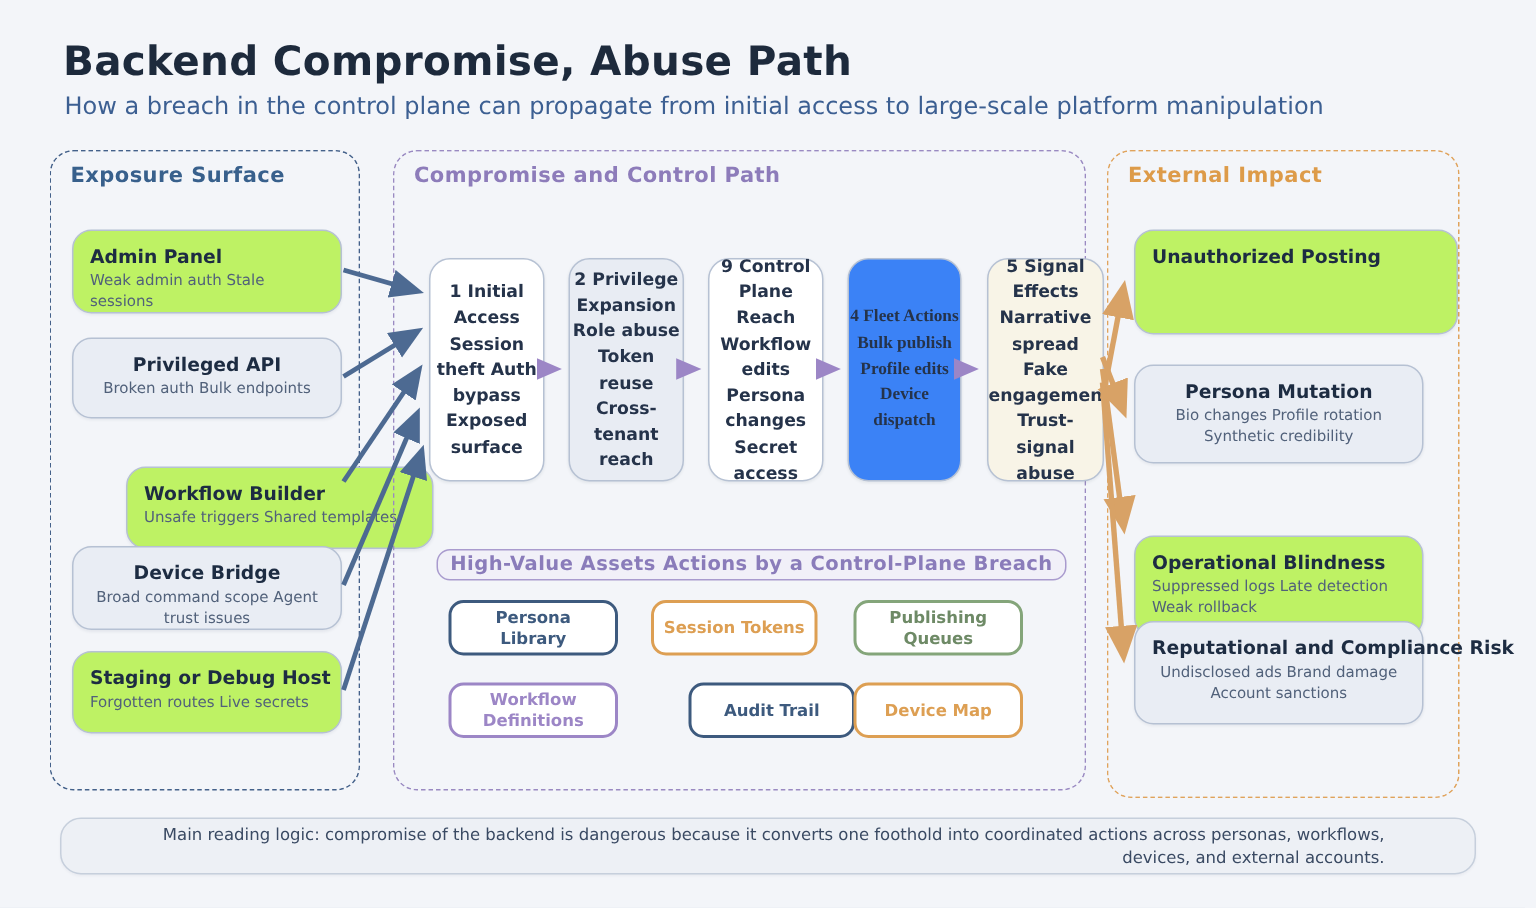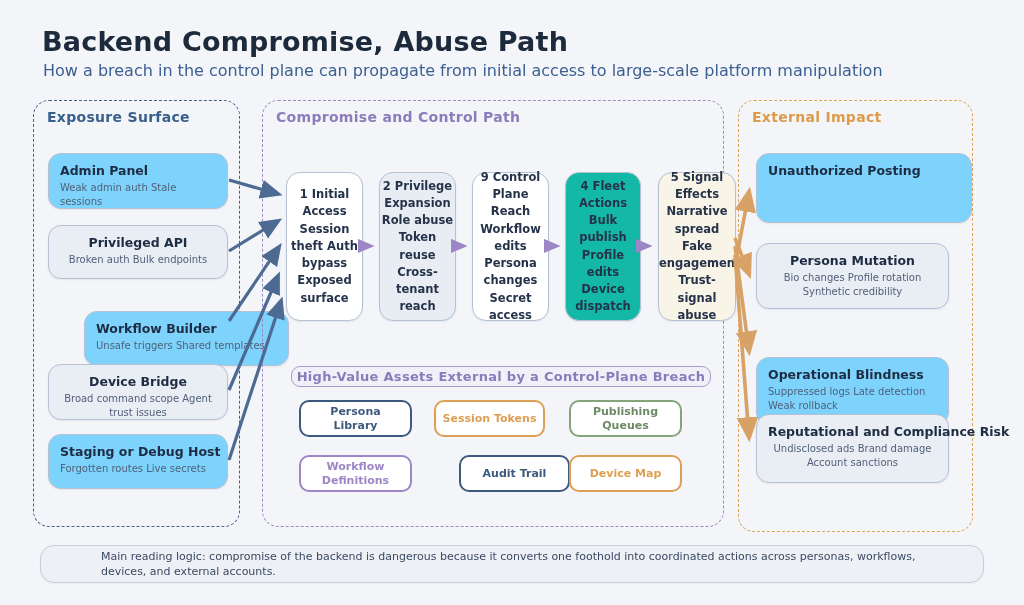--- a/index.html
+++ b/index.html
@@ -20,21 +20,21 @@
   .panel-label{position:absolute;left:13px;top:8px;font-size:14px;font-weight:700;letter-spacing:.3px;}
   #exposure-panel{left:33px;top:100px;width:207px;height:427px;border-color:var(--panel-exposure);}
   #exposure-panel .panel-label{color:#38608c;}
   #path-panel{left:262px;top:100px;width:462px;height:427px;border-color:var(--panel-path);}
   #path-panel .panel-label{color:#8d7cba;}
   #impact-panel{left:738px;top:100px;width:235px;height:432px;border-color:var(--panel-impact);}
   #impact-panel .panel-label{color:#dd9b49;}
 
   .card{
     position:absolute;border:1.5px solid var(--card-border);border-radius:13px;
-    background:#7dd3fc;padding:9px 11px 6px;box-shadow:0 1px 2px rgba(30,45,70,.07);
+    background:#bef264;padding:9px 11px 6px;box-shadow:0 1px 2px rgba(30,45,70,.07);
   }
   .card.shaded{background:#e9edf4;text-align:center;}
   .card-title{font-size:12.5px;font-weight:700;color:var(--ink);white-space:nowrap;margin-bottom:3px;}
   .card-desc{font-size:10px;line-height:1.35;color:var(--ink-soft);}
   
   .ex1{left:14px;top:52px;width:180px;height:56px;}
   .ex2{left:14px;top:124px;width:180px;height:54px;}
   .ex3{left:14px;top:210px;width:205px;height:55px;margin-left:36px;}
   .ex4{left:14px;top:263px;width:180px;height:56px;}
   .ex5{left:14px;top:333px;width:180px;height:55px;}
@@ -46,21 +46,21 @@
 
   .step{
     position:absolute;top:71px;height:149px;border:1.5px solid var(--card-border);
     border-radius:14px;background:#fff;display:flex;align-items:center;justify-content:center;
     box-shadow:0 1px 2px rgba(30,45,70,.08);
   }
   .step-text{width:100%;text-align:center;font-size:11.5px;font-weight:700;line-height:1.5;color:#25334a;}
   .s1{left:23px;width:77px;}
   .s2{left:116px;width:77px;background:#e8ecf3;}
   .s3{left:209px;width:77px;}
-  .s4{left:302px;width:76px;background:#14b8a6;}
+  .s4{left:302px;width:76px;background:#3b82f6;font-family:Liberation Serif, serif;}
   .s5{left:395px;width:78px;background:#f8f4e7;}
 
   .assets-header{
     position:absolute;left:28px;top:265px;width:420px;height:21px;
     border:1.5px solid #a99bce;border-radius:9px;background:#f1f0f8;
     display:flex;align-items:center;justify-content:center;
     font-size:13px;font-weight:700;color:#8a7cba;letter-spacing:.3px;
   }
   .chip{
     position:absolute;height:37px;background:#fff;border:2px solid;border-radius:10px;
@@ -74,21 +74,21 @@
   .chip1{left:36px;top:299px;width:113px;}
   .chip2{left:171px;top:299px;width:111px;}
   .chip3{left:306px;top:299px;width:113px;}
   .chip4{left:36px;top:354px;width:113px;}
   .chip5{left:171px;top:354px;width:111px;margin-left:25px;}
   .chip6{left:306px;top:354px;width:113px;}
 
   #note-bar{
     position:absolute;left:40px;top:545px;width:944px;height:38px;
     border:1.5px solid #c6cfdc;border-radius:14px;background:#edf0f5;
-    display:flex;align-items:center;justify-content:center;text-align:left;
+    display:flex;align-items:center;justify-content:center;text-align:right;
     font-size:11px;color:#3a4a63;padding:0 60px;line-height:1.4;
     box-shadow:0 1px 2px rgba(30,45,70,.05);
   }
   #arrow-layer{position:absolute;left:0;top:0;pointer-events:none;}
 </style>
 </head>
 <body>
 
 <div id="canvas">
 
@@ -131,21 +131,21 @@
     <div class="step s3">
       <div class="step-text">9 Control Plane Reach Workflow edits Persona changes Secret access</div>
     </div>
     <div class="step s4">
       <div class="step-text">4 Fleet Actions Bulk publish Profile edits Device dispatch</div>
     </div>
     <div class="step s5">
       <div class="step-text">5 Signal Effects Narrative spread Fake engagement Trust-signal abuse</div>
     </div>
 
-    <div class="assets-header">High-Value Assets External by a Control-Plane Breach</div>
+    <div class="assets-header">High-Value Assets Actions by a Control-Plane Breach</div>
     <div class="chip chip1" data-color="navy">Persona Library</div>
     <div class="chip chip2" data-color="orange">Session Tokens</div>
     <div class="chip chip3" data-color="green">Publishing Queues</div>
     <div class="chip chip4" data-color="purple">Workflow Definitions</div>
     <div class="chip chip5" data-color="navy">Audit Trail</div>
     <div class="chip chip6" data-color="orange">Device Map</div>
   </div>
 
   <div class="panel" id="impact-panel">
     <div class="panel-label">External Impact</div>

